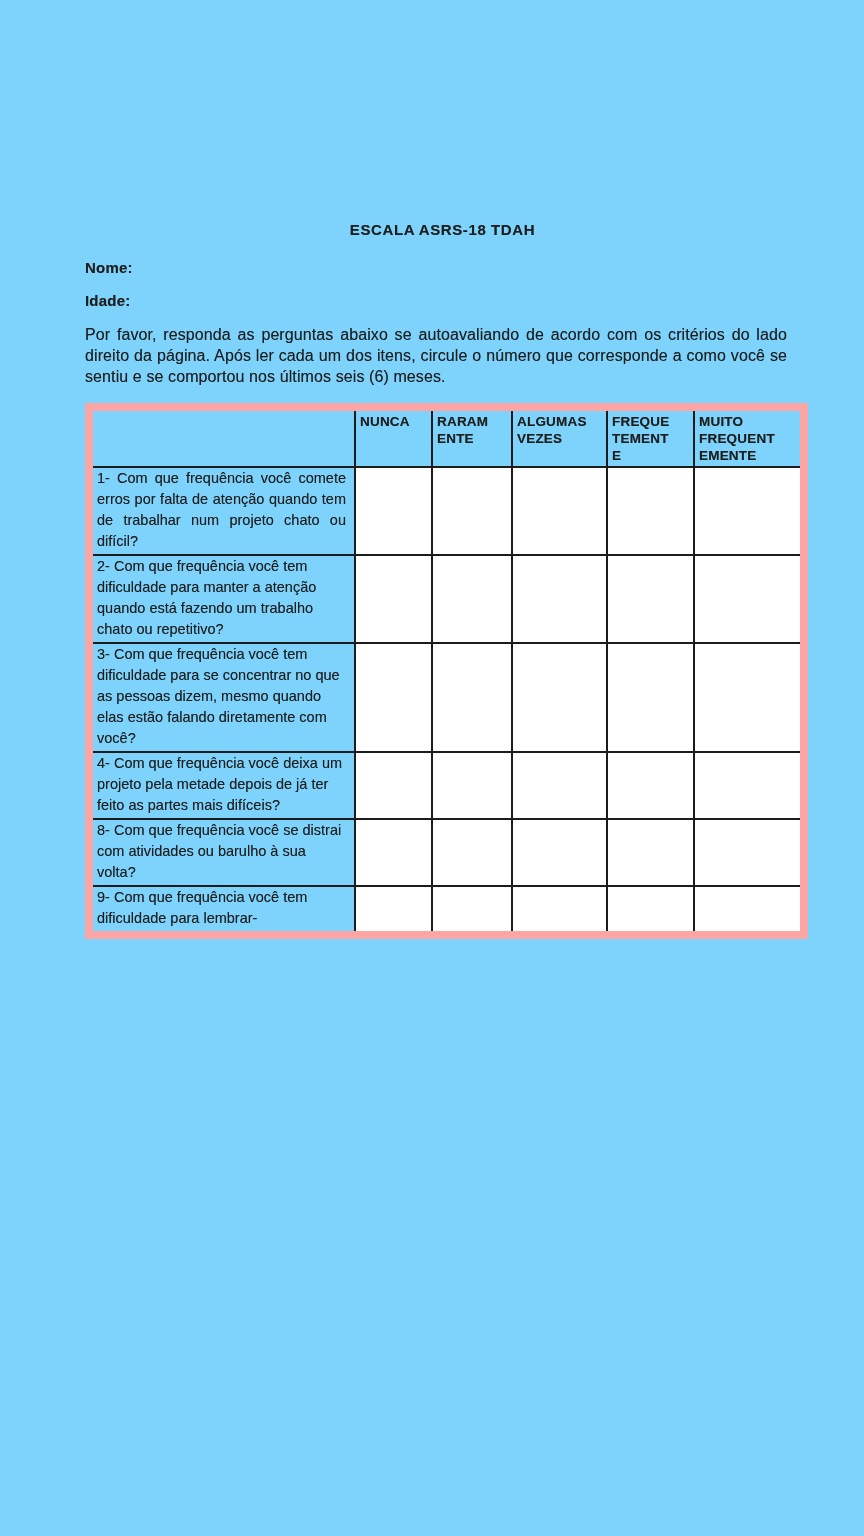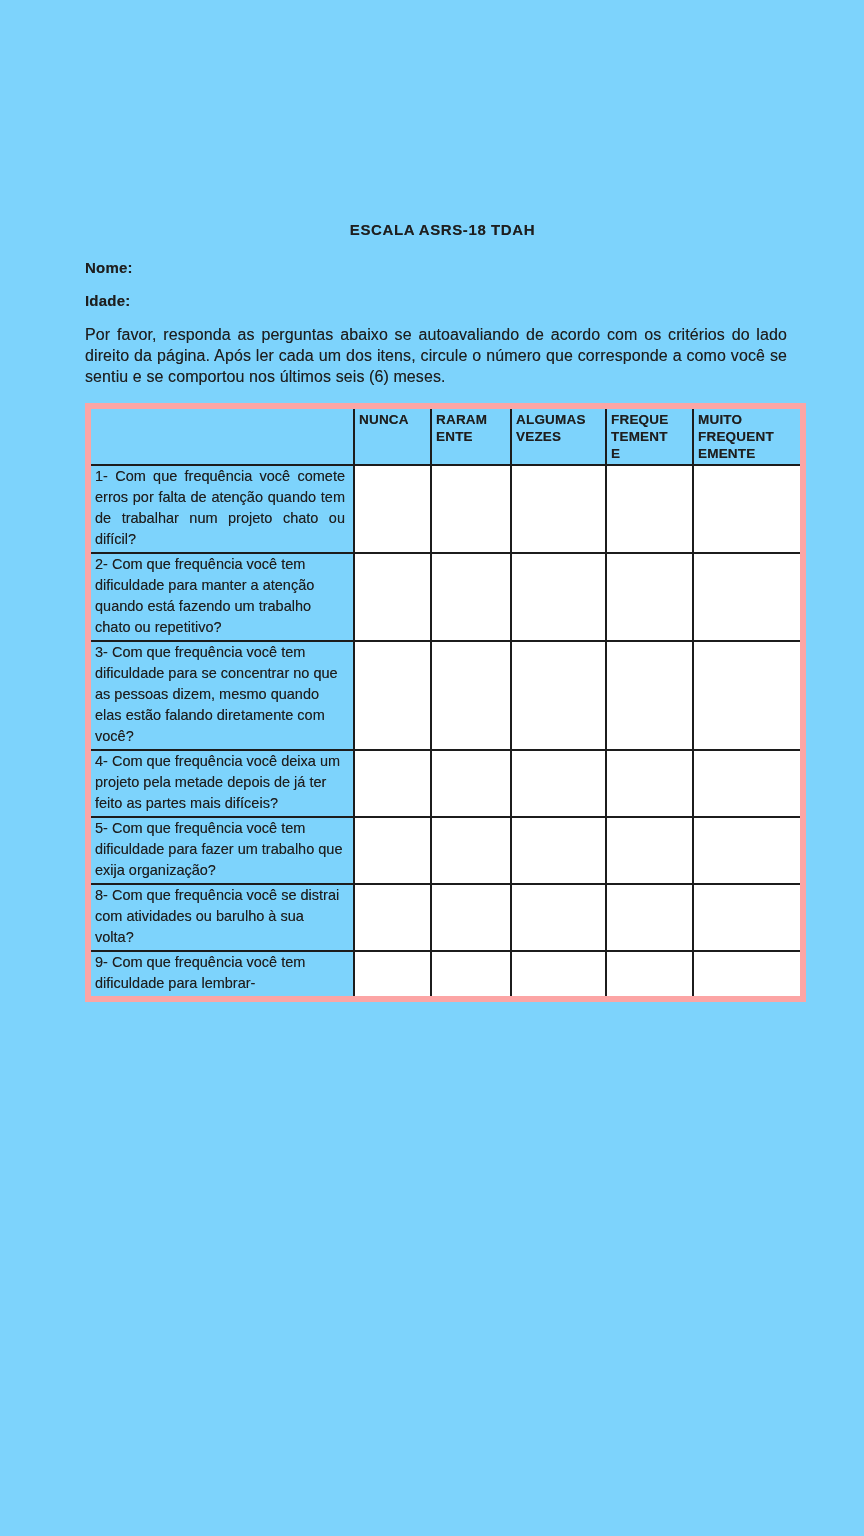--- a/index.html
+++ b/index.html
@@ -39,21 +39,21 @@
     font-size: 16px;
     line-height: 21px;
     text-align: justify;
     letter-spacing: 0.1px;
   }
   table.questionnaire {
     margin-top: 16px;
     border-collapse: collapse;
     table-layout: fixed;
     width: 715px;
-    border: 6px solid #fca5a5;
+    border: 8px solid #fca5a5;
   }
   table.questionnaire th,
   table.questionnaire td {
     border: 2px solid #1c1c1c;
   }
   th.col-header {
     font-size: 13.5px;
     font-weight: bold;
     text-align: left;
     vertical-align: top;
@@ -137,28 +137,20 @@
           </tr>
           <tr>
             <td class="question-cell">4- Com que frequência você deixa um projeto pela metade depois de já ter feito as partes mais difíceis?</td>
             <td class="answer-cell"></td>
             <td class="answer-cell"></td>
             <td class="answer-cell"></td>
             <td class="answer-cell"></td>
             <td class="answer-cell"></td>
           </tr>
           <tr>
-            <td class="question-cell">5- Com que frequência você tem dificuldade para fazer um trabalho que exija organização?</td>
-            <td class="answer-cell"></td>
-            <td class="answer-cell"></td>
-            <td class="answer-cell"></td>
-            <td class="answer-cell"></td>
-            <td class="answer-cell"></td>
-          </tr>
-          <tr>
             <td class="question-cell">8- Com que frequência você se distrai com atividades ou barulho à sua volta?</td>
             <td class="answer-cell"></td>
             <td class="answer-cell"></td>
             <td class="answer-cell"></td>
             <td class="answer-cell"></td>
             <td class="answer-cell"></td>
           </tr>
           <tr>
             <td class="question-cell">9- Com que frequência você tem dificuldade para lembrar-</td>
             <td class="answer-cell"></td>

